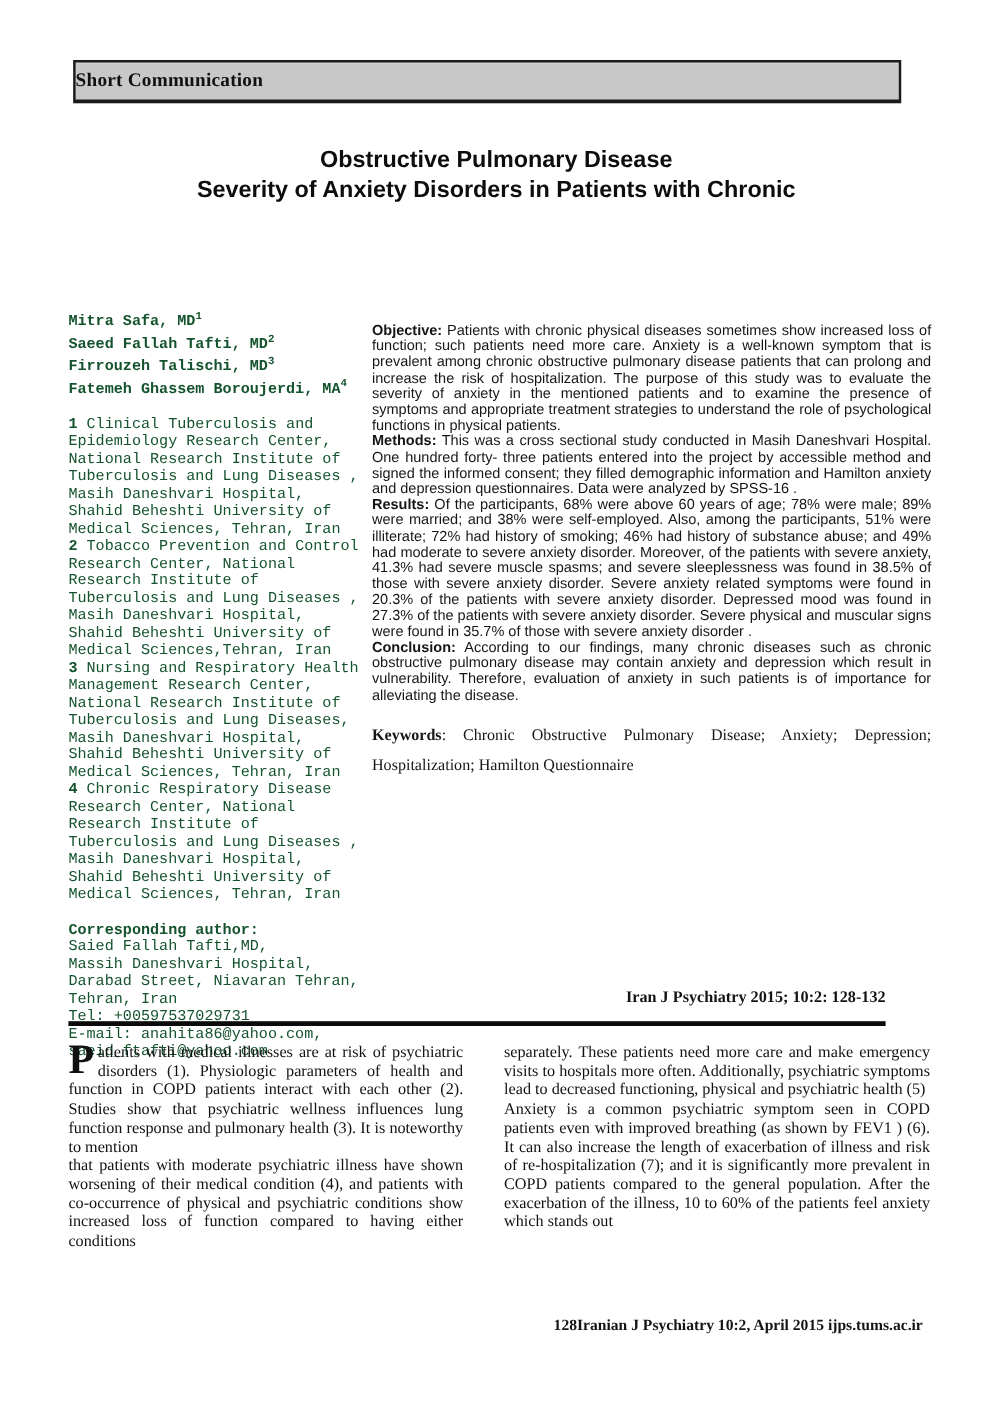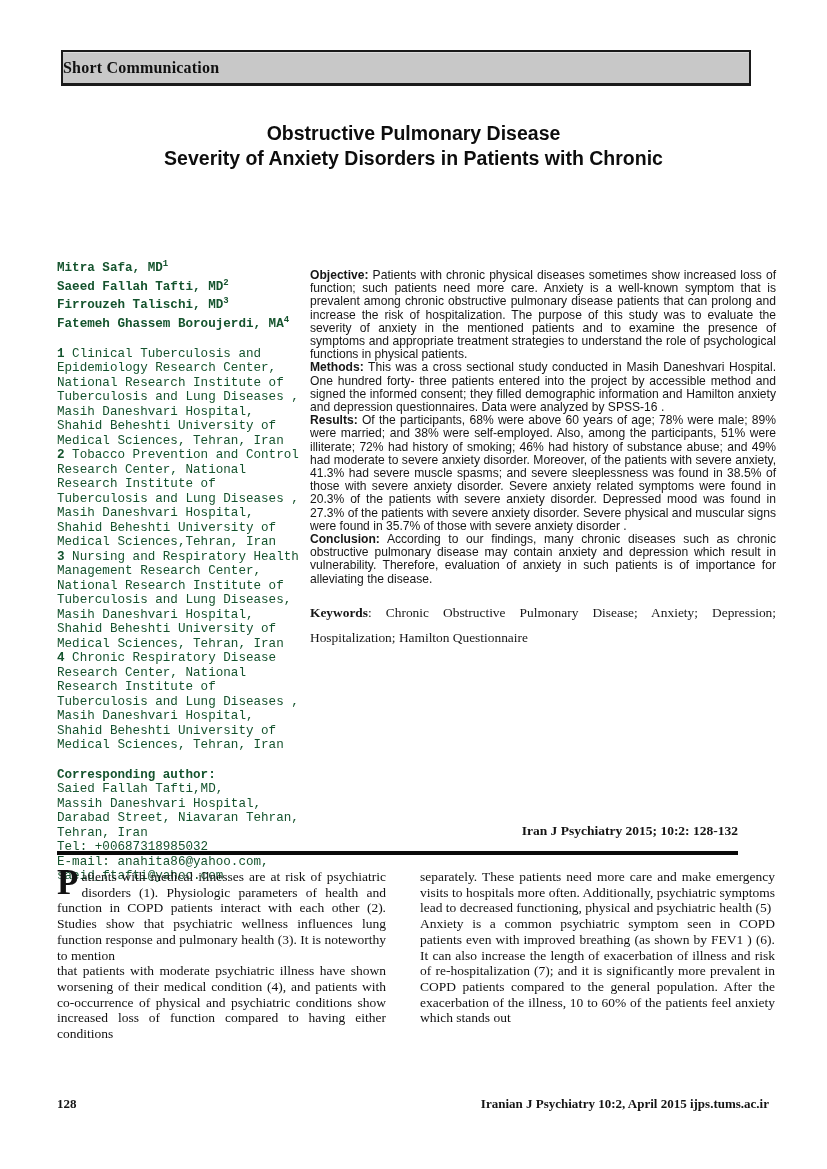--- a/index.html
+++ b/index.html
@@ -80,21 +80,21 @@
   .body-right { left:420px; width:355px; }
   .body-col p { margin:0; }
   .dropcap {
     float:left; font-size:35px; line-height:27px; font-weight:bold;
     padding-right:3px; font-family:"Liberation Serif", serif;
   }
 
   
   .footer {
     position:absolute; top:1096px; left:57px; width:718px;
-    display:flex; justify-content:space-between; align-items:baseline;
+    display:flex; justify-content:flex-end; align-items:baseline;
     font-family:"Liberation Serif", serif; font-weight:bold; font-size:13px;
   }
   .footer .journal-line { padding-right:6px; }
 </style>
 </head>
 <body>
 
 <div class="page">
 
   <div class="banner">
@@ -120,21 +120,21 @@
       <p><span class="aff-num">3</span><span>  Nursing and Respiratory Health Management Research Center, National Research Institute of Tuberculosis and Lung Diseases, Masih Daneshvari Hospital, Shahid Beheshti University of Medical Sciences, Tehran, Iran</span></p>
       <p><span class="aff-num">4</span><span> Chronic Respiratory Disease Research Center, National Research Institute of Tuberculosis and Lung Diseases , Masih Daneshvari Hospital, Shahid Beheshti University of Medical Sciences, Tehran, Iran</span></p>
     </div>
 
     <div class="corresponding">
       <div class="label">Corresponding author:</div>
       <div>Saied Fallah Tafti,MD,</div>
       <div>Massih Daneshvari Hospital,</div>
       <div>Darabad Street, Niavaran Tehran,</div>
       <div>Tehran, Iran</div>
-      <div>Tel: +00687318985032</div>
+      <div>Tel: +00597537029731</div>
       <div>E-mail: anahita86@yahoo.com,</div>
       <div>saeid_ftafti@yahoo.com</div>
     </div>
   </div>
 
   <div class="abstract-col">
     <p><span class="abs-label">Objective:</span><span> Patients with chronic physical diseases sometimes show increased loss of function; such patients need more care. Anxiety is a well-known symptom that is prevalent among chronic obstructive pulmonary disease patients that can prolong and increase the risk of hospitalization. The purpose of this study was to evaluate the severity of anxiety in the mentioned patients and to examine the presence of symptoms and appropriate treatment strategies to understand the role of psychological functions in physical patients.</span></p>
     <p><span class="abs-label">Methods:</span><span> This was a cross sectional study conducted in Masih Daneshvari Hospital. One hundred forty- three patients entered into the project by accessible method and signed the informed consent; they filled demographic information and Hamilton anxiety and depression questionnaires. Data were analyzed by SPSS-16 .</span></p>
     <p><span class="abs-label">Results:</span><span> Of the participants, 68% were above 60 years of age; 78% were male; 89% were married; and 38% were self-employed.  Also, among the participants, 51% were illiterate; 72% had history of smoking; 46% had history of substance abuse; and 49% had moderate to severe anxiety disorder. Moreover, of the patients with severe anxiety, 41.3% had severe muscle spasms; and severe sleeplessness was found in 38.5% of those with severe anxiety disorder.  Severe anxiety related symptoms were found in 20.3% of the patients with severe anxiety disorder.  Depressed mood was found in 27.3% of the patients with severe anxiety disorder. Severe physical and muscular signs were found in 35.7% of those with severe anxiety disorder .</span></p>
     <p><span class="abs-label">Conclusion:</span><span> According to our findings, many chronic diseases such as chronic obstructive pulmonary disease may contain anxiety and depression which result in vulnerability. Therefore, evaluation of anxiety in such patients is of importance for alleviating the disease.</span></p>

